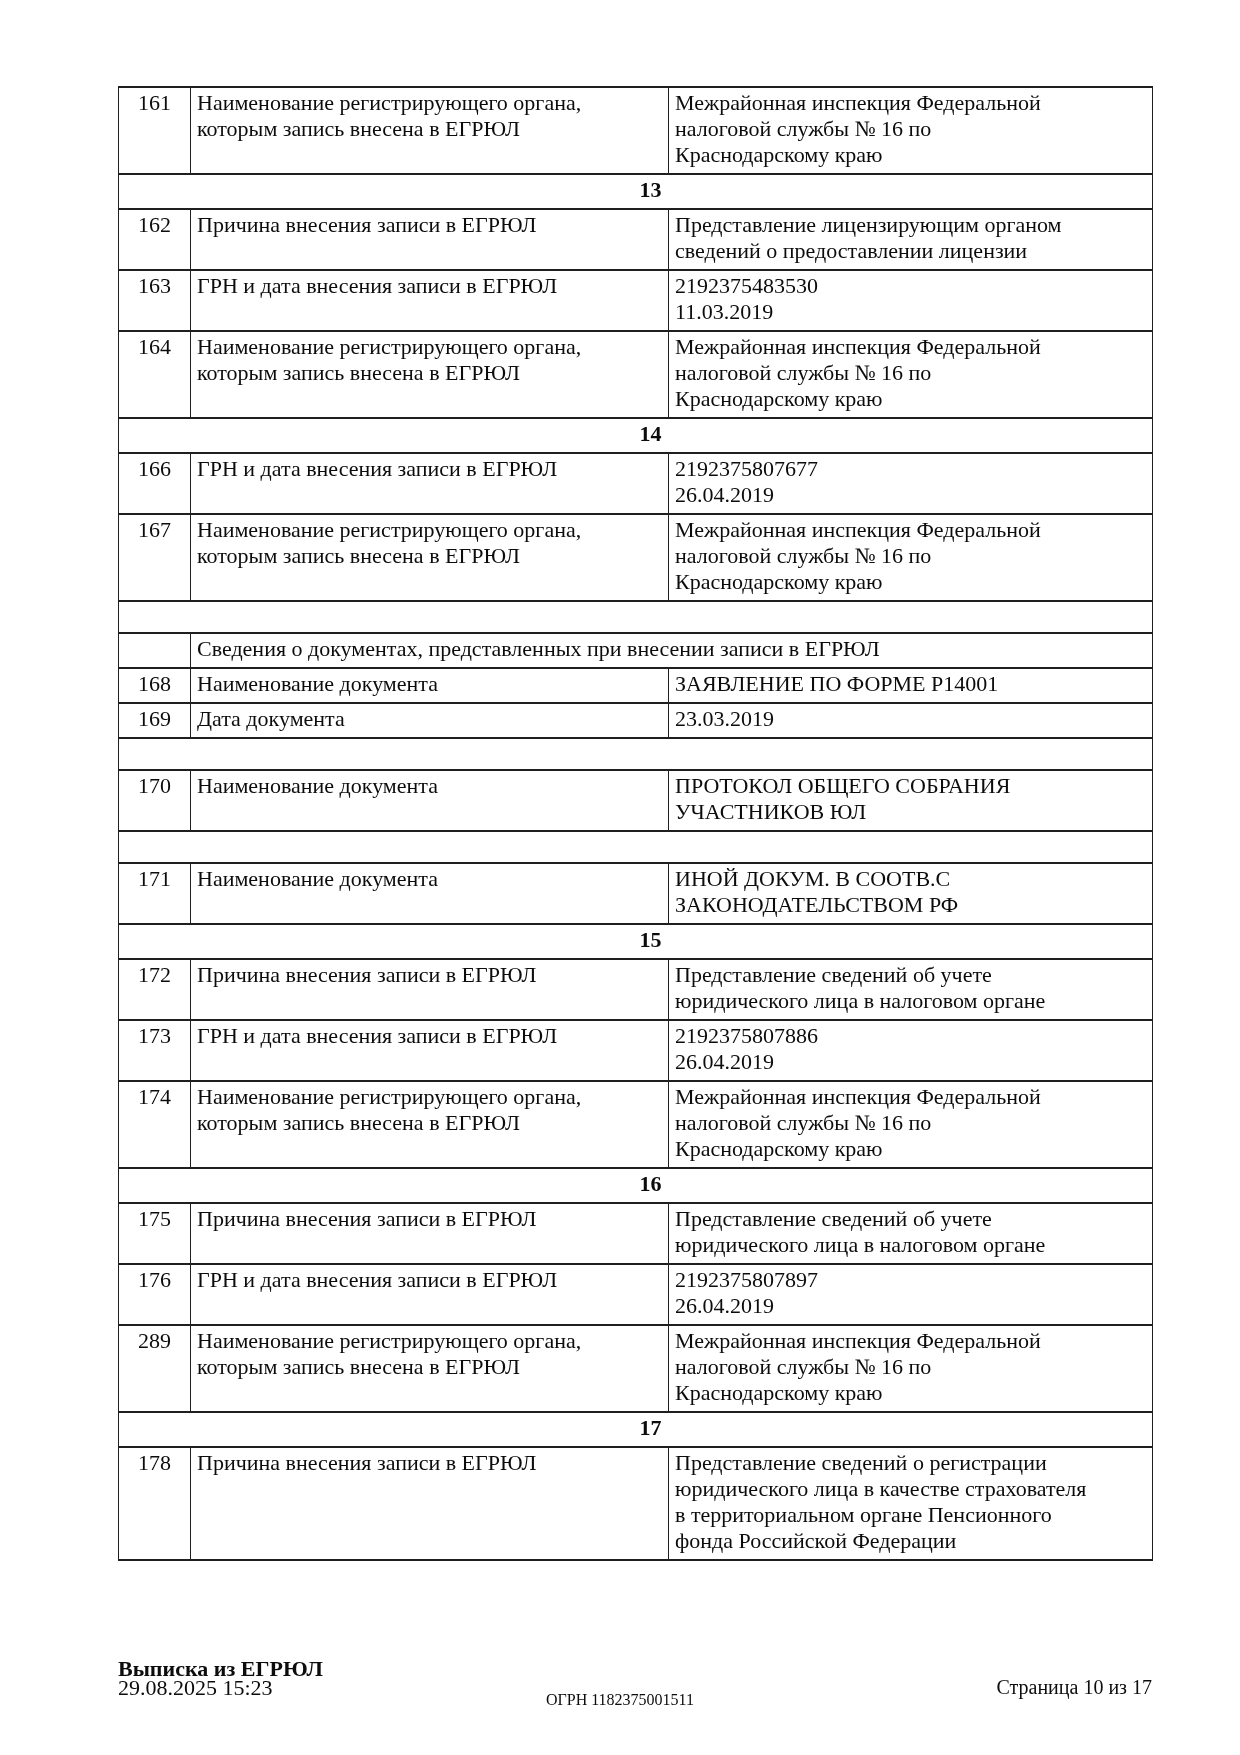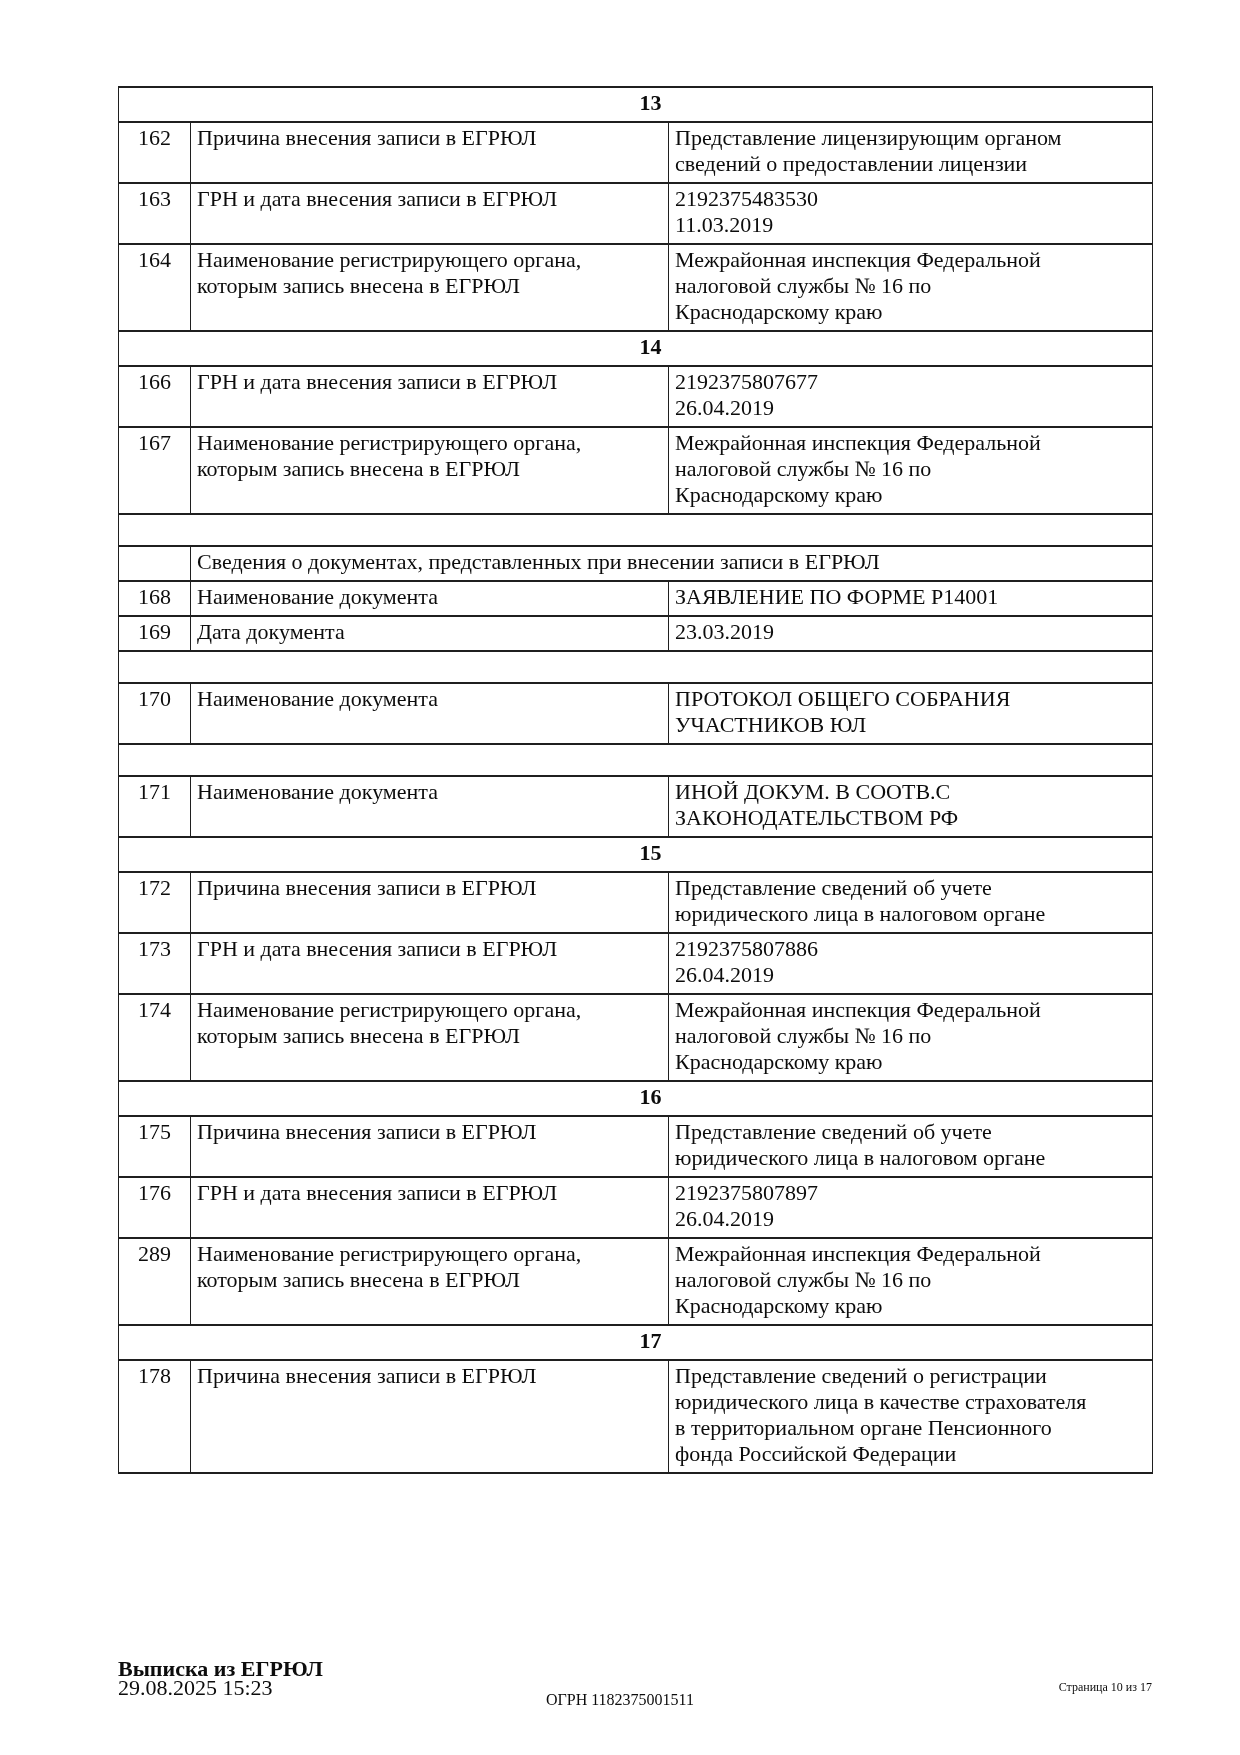--- a/index.html
+++ b/index.html
@@ -68,36 +68,44 @@
     width:1240px;
     text-align:center;
     font-size:16px;
     line-height:19px;
     margin-top:12px;
   }
   .footer-right{
     position:absolute;
     right:88px;
     top:1678px;
-    font-size:12px;
+    font-size:20px;
     line-height:19px;
   }
 </style>
 </head>
 <body>
 
 <div class="page">
 
   <table class="egrul">
     <colgroup>
       <col style="width:72px">
       <col style="width:478px">
       <col style="width:484px">
     </colgroup>
     <tbody>
+        <tr class="row-data">
+          <td class="num">161</td>
+          <td>Наименование регистрирующего органа,
+которым запись внесена в ЕГРЮЛ</td>
+          <td>Межрайонная инспекция Федеральной
+налоговой службы № 16 по
+Краснодарскому краю</td>
+        </tr>
         <tr class="section">
           <td colspan="3">13</td>
         </tr>
         <tr class="row-data">
           <td class="num">162</td>
           <td>Причина внесения записи в ЕГРЮЛ</td>
           <td>Представление лицензирующим органом
 сведений о предоставлении лицензии</td>
         </tr>
         <tr class="row-data">

